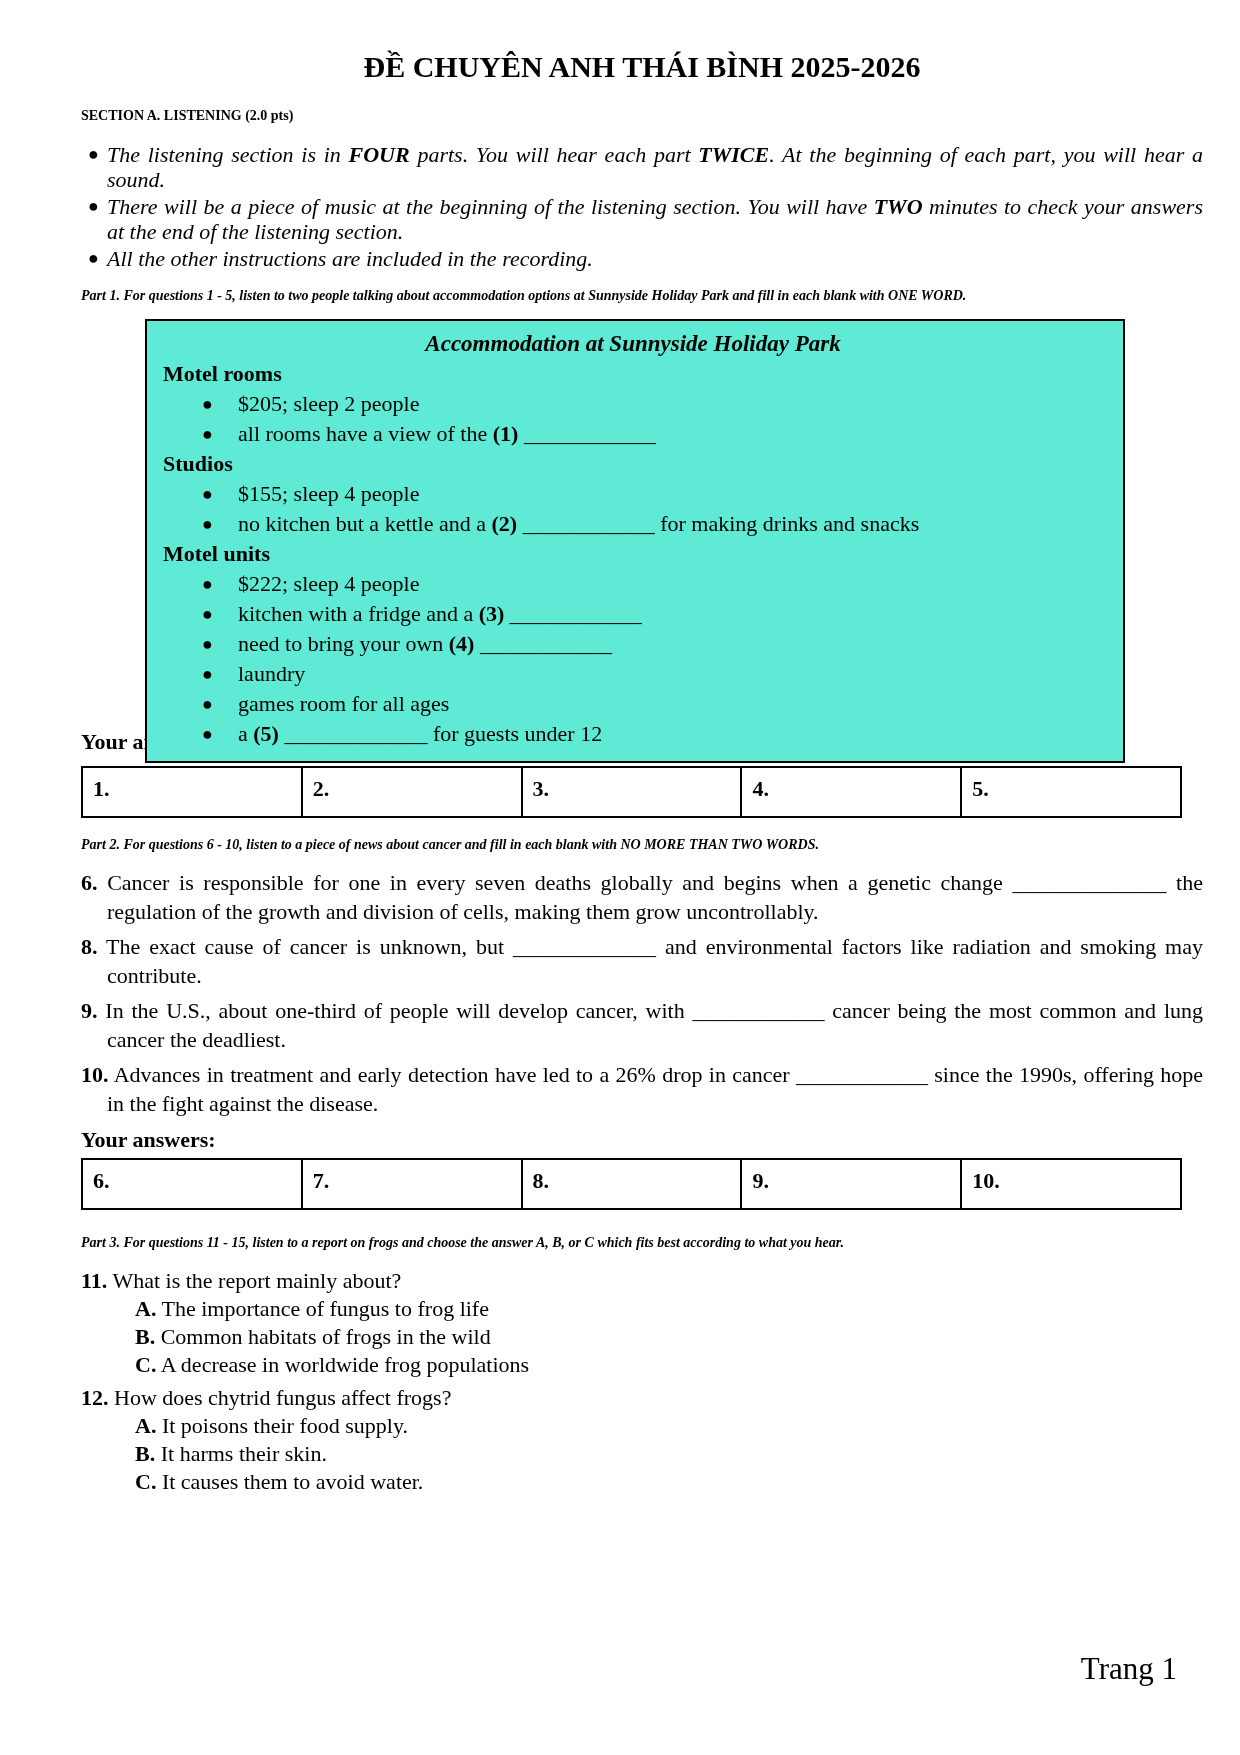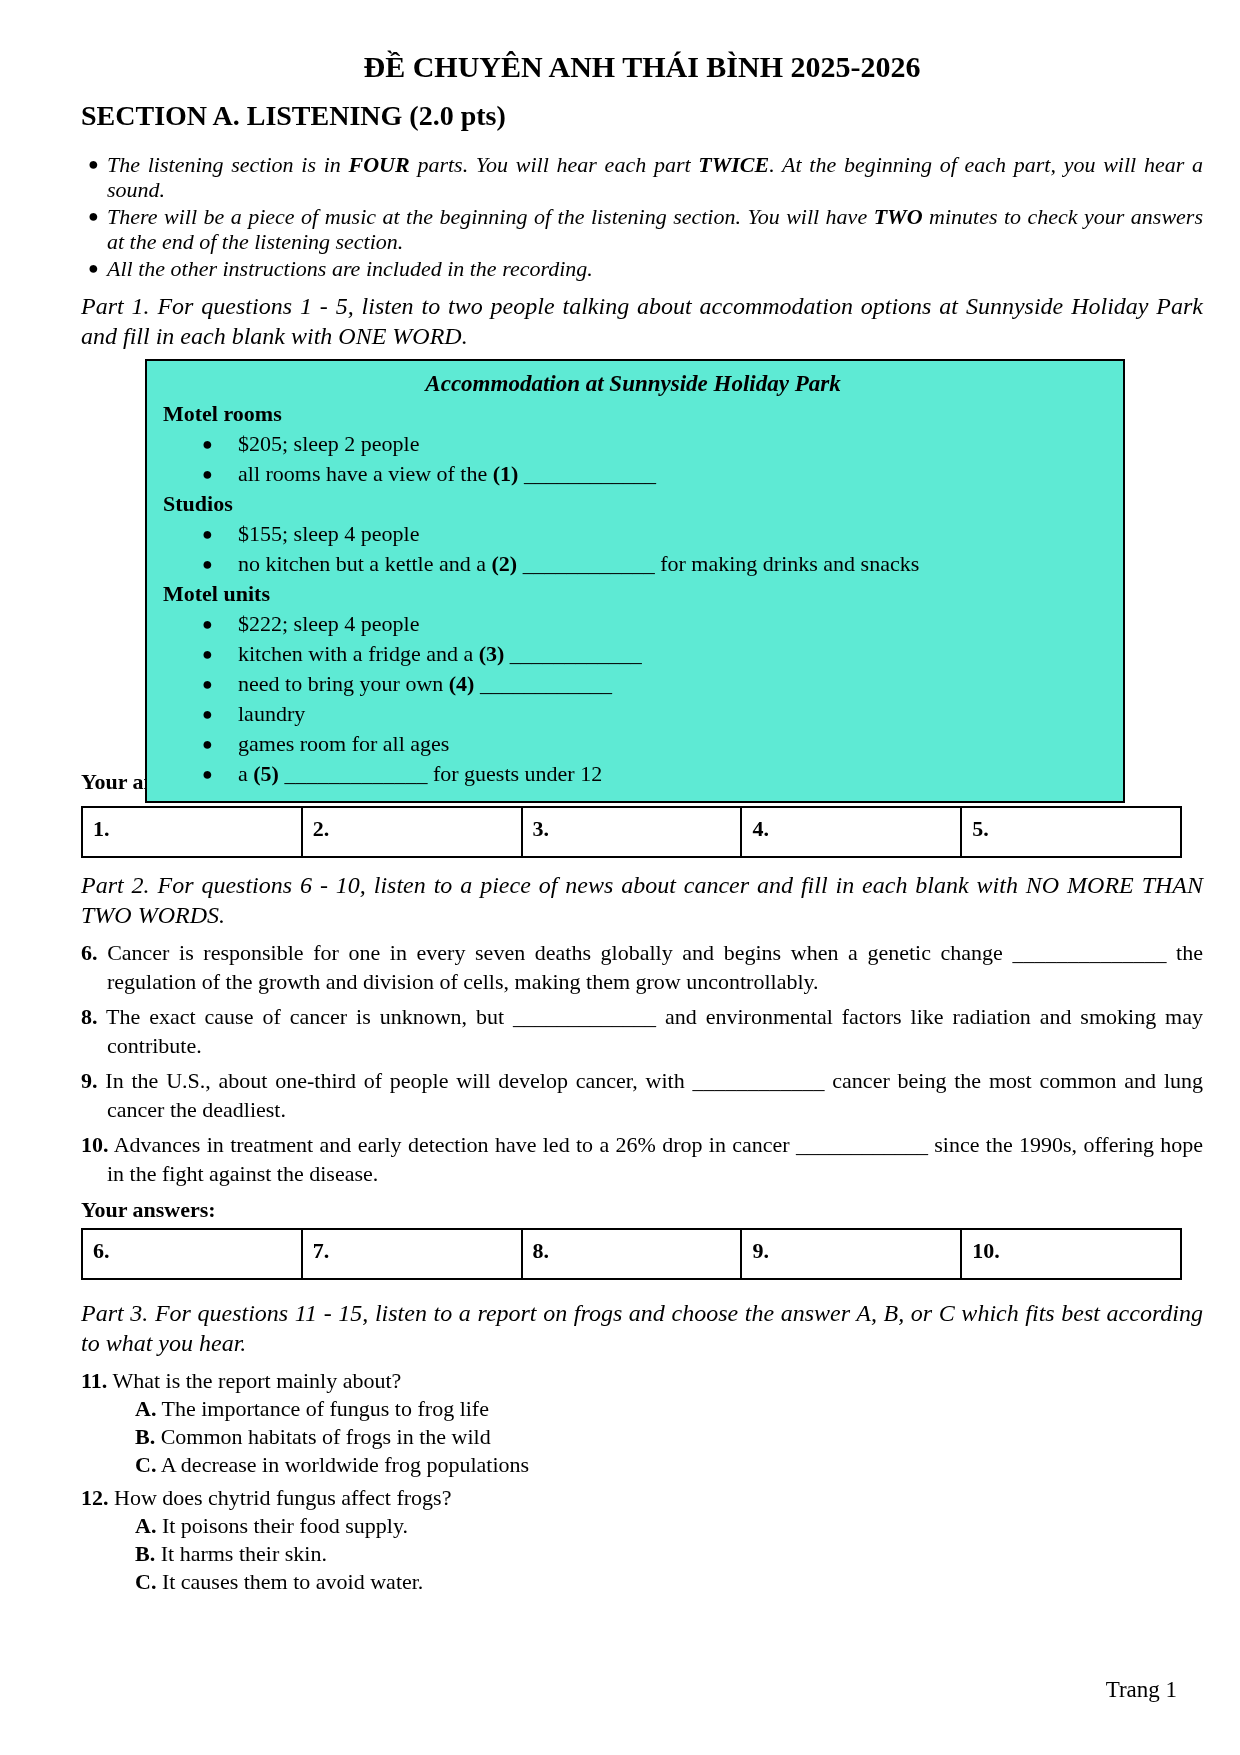--- a/index.html
+++ b/index.html
@@ -9,30 +9,30 @@
     background: #ffffff; color: #000000;
     font-family: "Liberation Serif", serif;
     position: relative; overflow: hidden;
   }
   .page { position: absolute; inset: 0; padding: 48px 37px 0 81px; }
 
   .title {
     text-align: center; font-weight: bold; font-size: 30px;
     line-height: 38px; margin-bottom: 16px;
   }
-  .sec-heading { font-weight: bold; font-size: 28px; line-height: 28px; margin-bottom: 22px; }
+  .sec-heading { font-weight: bold; font-size: 14px; line-height: 28px; margin-bottom: 12px; }
 
   .instr { font-style: italic; font-size: 22px; }
   .instr-row { display: flex; margin: 2px 0; }
   .instr-bullet { flex: 0 0 19px; margin-left: 7px; font-style: normal; font-size: 18px; line-height: 25px; }
   .instr-text { flex: 1; text-align: justify; line-height: 25px; }
   .instr-text b { font-weight: bold; }
 
   .part-heading {
-    font-weight: normal; font-style: italic; font-size: 24px;
+    font-weight: bold; font-style: italic; font-size: 14px;
     line-height: 30px; text-align: justify; margin: 10px 0 8px 0;
   }
 
   .box-wrap { position: relative; margin-left: 64px; width: 980px; margin-top: 2px; }
   .ya-behind {
     position: absolute; left: -64px; bottom: 8px; z-index: 0;
     font-weight: bold; font-size: 22px; white-space: nowrap;
   }
   .p1box {
     position: relative; z-index: 1; background: #5eead4;
@@ -57,21 +57,21 @@
   }
   .q b { font-weight: bold; }
 
   .ya-label { font-weight: bold; font-size: 22px; line-height: 28px; margin: 8px 0 4px 0; }
 
   .q3 { font-size: 22px; line-height: 29px; margin-top: 4px; }
   .q3 b { font-weight: bold; }
   .opt { font-size: 22px; line-height: 28px; padding-left: 54px; }
   .opt b { font-weight: bold; }
 
-  .footer { position: absolute; right: 63px; bottom: 52px; font-size: 23px; }
+  .footer { position: absolute; right: 63px; bottom: 68px; font-size: 31px; }
 </style>
 </head>
 <body>
 
 <div class="page">
 
   <div class="title">ĐỀ CHUYÊN ANH THÁI BÌNH 2025-2026</div>
 
   <div class="sec-heading">SECTION A. LISTENING (2.0 pts)</div>
 

